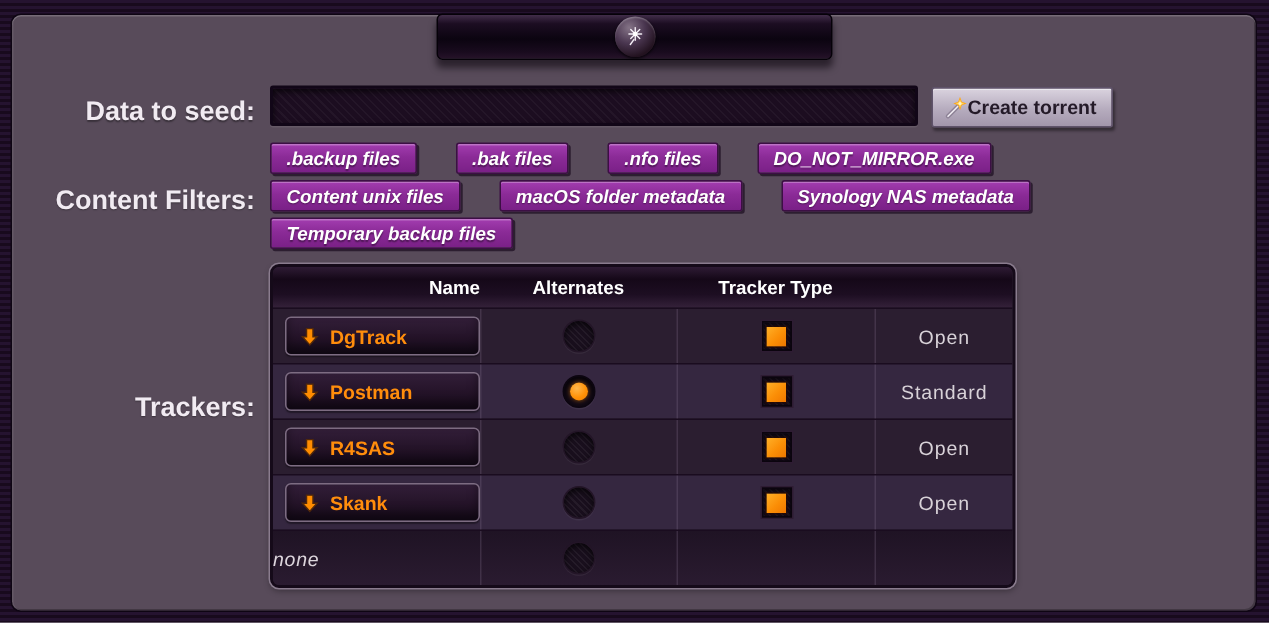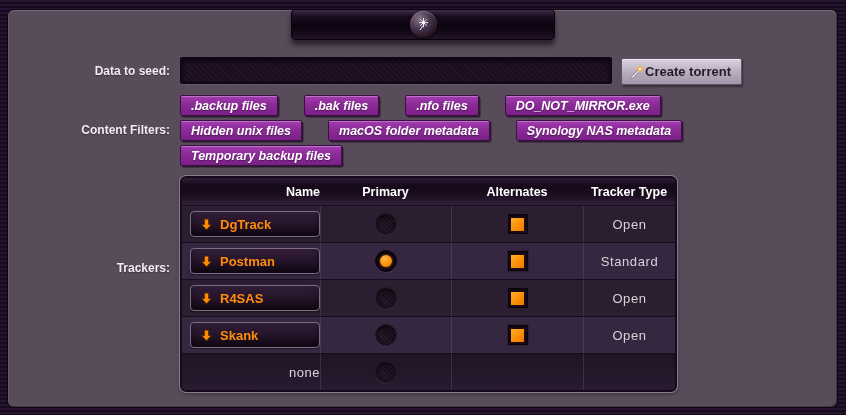--- a/index.html
+++ b/index.html
@@ -26,21 +26,21 @@
   }
   .snark-circle {
     width:27px; height:27px; border-radius:50%;
     background:radial-gradient(circle at 35% 28%, #857487 0%, #4a3650 40%, #22121f 75%);
     box-shadow:0 1px 2px rgba(0,0,0,.8), inset 0 1px 1px rgba(255,255,255,.25);
     display:flex; align-items:center; justify-content:center;
   }
   
   .form-label {
     position:absolute; left:0; width:170px; text-align:right;
-    color:#f1ebf2; font-weight:bold; font-size:12px;
+    color:#f1ebf2; font-weight:bold; font-size:18px;
     text-shadow:0 1px 1px rgba(0,0,0,.35);
   }
   #lbl-seed { top:64px; }
   #lbl-filters { top:123px; }
   #lbl-trackers { top:261px; }
   .seed-input {
     position:absolute; left:180px; top:57px; width:432px; height:27px;
     background-color:#1c0d20;
     background-image:repeating-linear-gradient(45deg, rgba(255,255,255,.035) 0 1px, transparent 1px 4px);
     border:2px solid #110617; border-radius:2px;
@@ -123,21 +123,21 @@
     box-shadow:inset 0 1px 3px rgba(0,0,0,.7), 0 0 0 1px #2e1c33;
     display:flex; align-items:center; justify-content:center;
   }
   .checkbox .inner {
     display:none; width:13px; height:13px;
     background:linear-gradient(135deg,#ffb028 0%,#fb8e06 55%,#ef7700 100%);
     outline:1px solid rgba(40,10,0,.6);
   }
   .checkbox.on .inner { display:block; }
   .type-cell { color:#d8d2d8; font-size:13px; letter-spacing:.6px; }
-  .none-name { width:100%; text-align:right; color:#ddd6dd; font-size:13px; letter-spacing:.5px; }
+  .none-name { width:100%; text-align:left; font-style:italic; color:#ddd6dd; font-size:13px; letter-spacing:.5px; }
   .cell-name { display:flex; align-items:center; height:100%; }
 </style>
 </head>
 <body>
 
 <div class="panel"></div>
 
 <div class="top-tab">
   <span class="snark-circle">
     <svg width="15" height="15" viewBox="0 0 16 16">
@@ -170,35 +170,34 @@
 
 <div class="form-label" id="lbl-filters">Content Filters:</div>
 <div class="chips">
   <div class="chip-row">
     <span class="chip">.backup files</span>
     <span class="chip">.bak files</span>
     <span class="chip">.nfo files</span>
     <span class="chip">DO_NOT_MIRROR.exe</span>
   </div>
   <div class="chip-row">
-    <span class="chip">Hidden unix files</span>
+    <span class="chip">Content unix files</span>
     <span class="chip">macOS folder metadata</span>
     <span class="chip">Synology NAS metadata</span>
   </div>
   <div class="chip-row">
     <span class="chip">Temporary backup files</span>
   </div>
 </div>
 
 <div class="form-label" id="lbl-trackers">Trackers:</div>
 
 <div class="ttable">
   <div class="thead">
     <div class="hl">Name</div>
-    <div class="hc">Primary</div>
     <div class="hc">Alternates</div>
     <div class="hc">Tracker Type</div>
   </div>
 
   <div class="trow dark">
     <div class="cell-name">
       <button class="name-btn">
         <span style="display:flex;">
           <svg width="13" height="13" viewBox="0 0 12 12">
               <path d="M6 11 L1.5 6 L4 6 L4 1 L8 1 L8 6 L10.5 6 Z" fill="#ff8c00" stroke="#52290a" stroke-width="0.9"></path>

